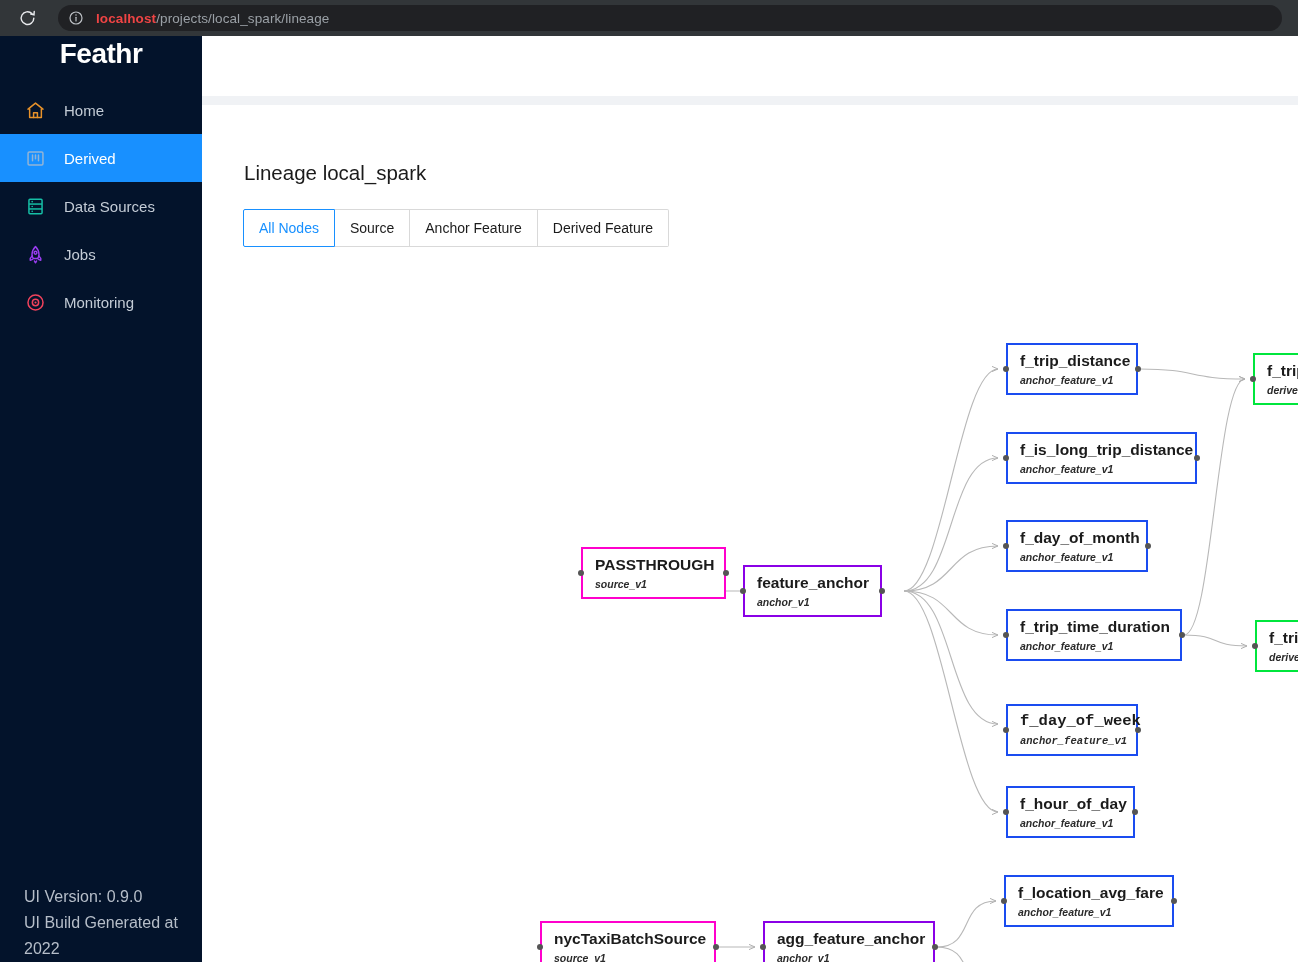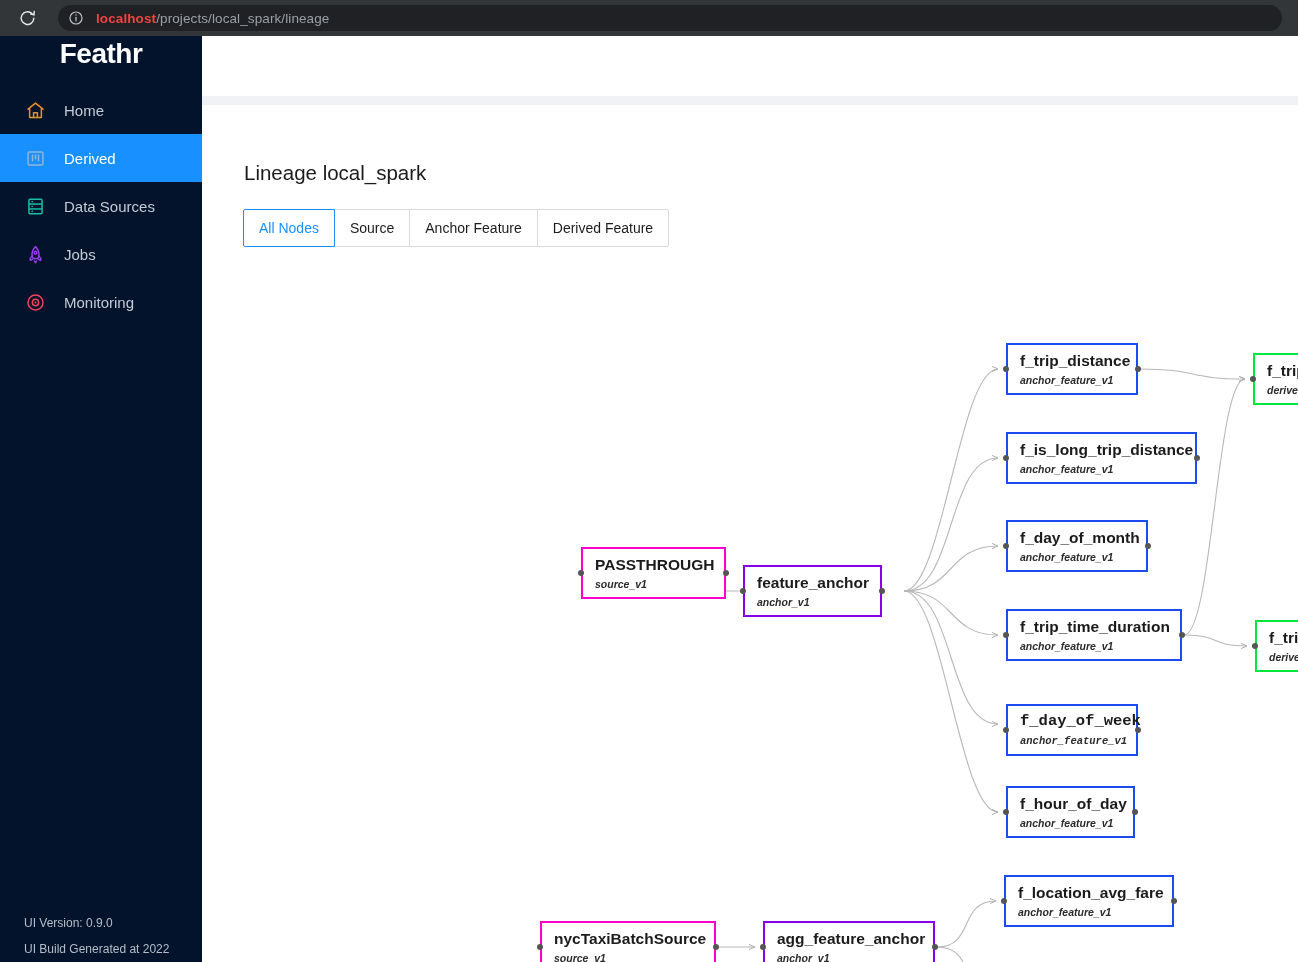--- a/index.html
+++ b/index.html
@@ -81,21 +81,21 @@
   .nav-icon {
     width: 22px; height: 22px;
     margin-right: 18px;
     display: flex; align-items: center; justify-content: center;
     flex: 0 0 auto;
   }
   .nav-icon svg { display: block; }
   #sidebar-footer {
     position: absolute;
     left: 24px; bottom: 0;
-    font-size: 12px;
+    font-size: 16px;
     color: #b6bec9;
     line-height: 26px;
   }
 
   
   #page {
     position: absolute;
     top: 36px; left: 202px;
     width: 1096px; height: 926px;
     background: #ffffff;

